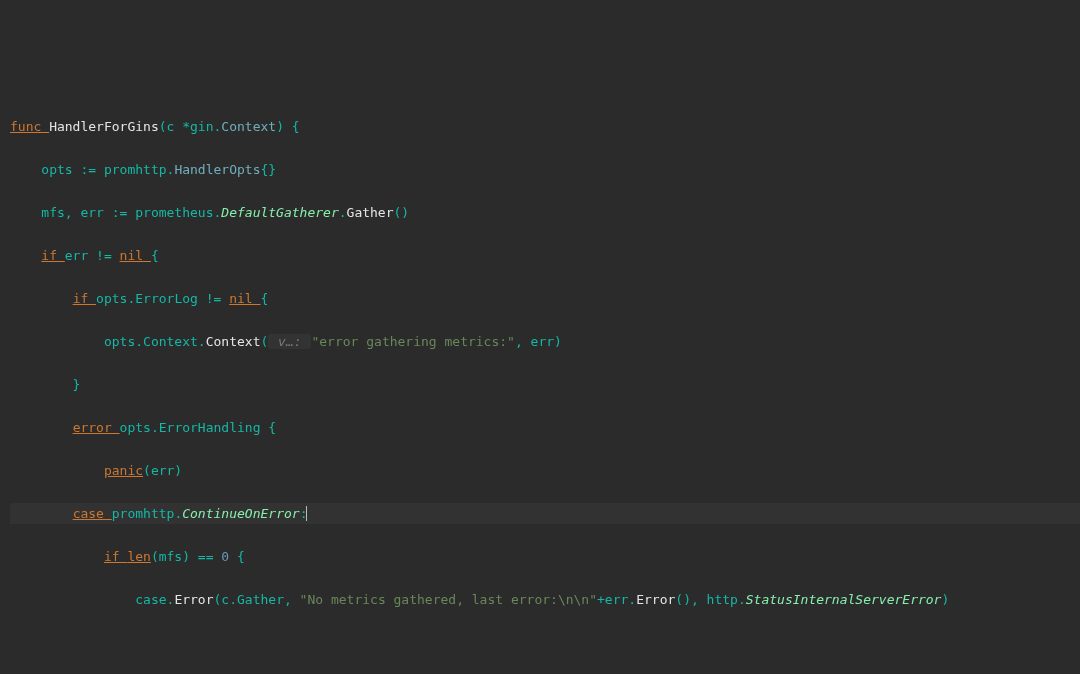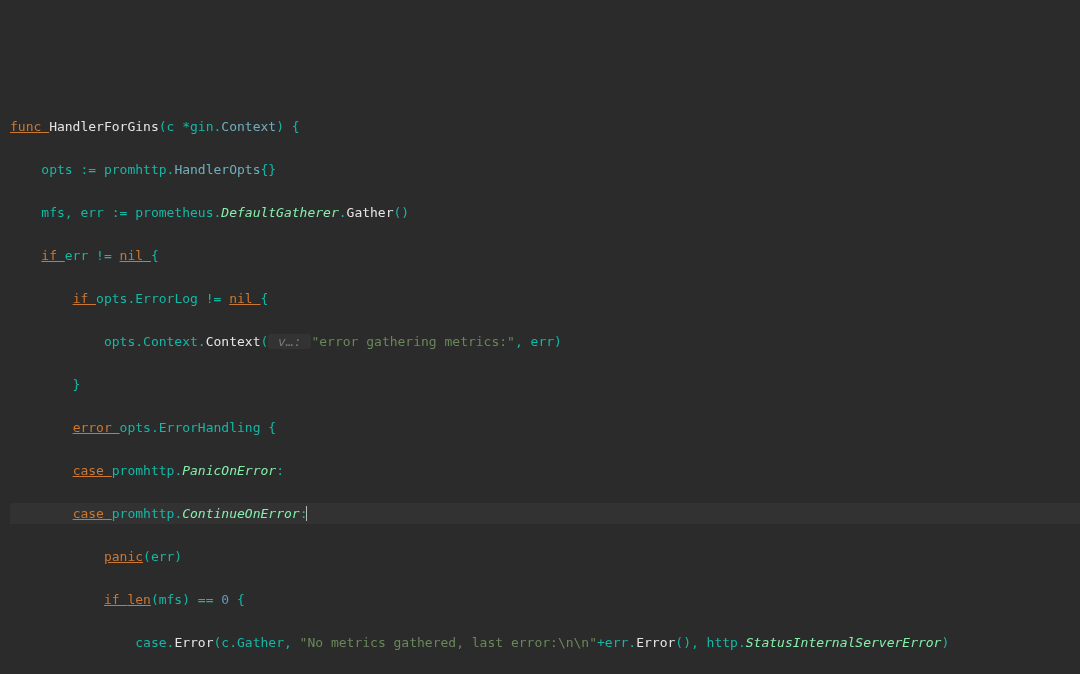--- a/index.html
+++ b/index.html
@@ -46,23 +46,22 @@
 
 <div>
 <div class="line"><span class="kw">func </span><span class="fn">HandlerForGins</span><span class="ident">(c *gin.</span><span class="type">Context</span><span class="ident">) {</span></div>
 <div class="line"><span class="ident">    opts := promhttp.</span><span class="type">HandlerOpts</span><span class="ident">{}</span></div>
 <div class="line"><span class="ident">    mfs, err := prometheus.</span><span class="const">DefaultGatherer</span><span class="ident">.</span><span class="fn">Gather</span><span class="ident">()</span></div>
 <div class="line"><span class="ident">    </span><span class="kw">if </span><span class="ident">err != </span><span class="kw">nil </span><span class="ident">{</span></div>
 <div class="line"><span class="ident">        </span><span class="kw">if </span><span class="ident">opts.ErrorLog != </span><span class="kw">nil </span><span class="ident">{</span></div>
 <div class="line"><span class="ident">            opts.Context.</span><span class="fn">Context</span><span class="ident">(</span><span class="hint"> v…: </span><span class="str">"error gathering metrics:"</span><span class="ident">, err)</span></div>
 <div class="line"><span class="ident">        }</span></div>
 <div class="line"><span class="ident">        </span><span class="kw">error </span><span class="ident">opts.ErrorHandling {</span></div>
-<div class="line"><span class="ident">        </span><span class="kw">case </span><span class="ident">promhttp.</span><span class="const">PanicOnError</span><span class="ident">:</span></div>
+<div class="line"><span class="ident">            </span><span class="kw">panic</span><span class="ident">(err)</span></div>
 <div class="line highlighted"><span class="ident">        </span><span class="kw">case </span><span class="ident">promhttp.</span><span class="const">ContinueOnError</span><span class="ident">:</span><span class="cursor"></span></div>
-<div class="line"><span class="ident">            </span><span class="kw">panic</span><span class="ident">(err)</span></div>
 <div class="line"><span class="ident">            </span><span class="kw">if </span><span class="kw">len</span><span class="ident">(mfs) == </span><span class="num">0 </span><span class="ident">{</span></div>
 <div class="line"><span class="ident">                case.</span><span class="fn">Error</span><span class="ident">(c.Gather, </span><span class="str">"No metrics gathered, last error:\n\n"</span><span class="ident">+err.</span><span class="fn">Error</span><span class="ident">(), http.</span><span class="const">StatusInternalServerError</span><span class="ident">)</span></div>
 
 
 
 
 
 
 
 

